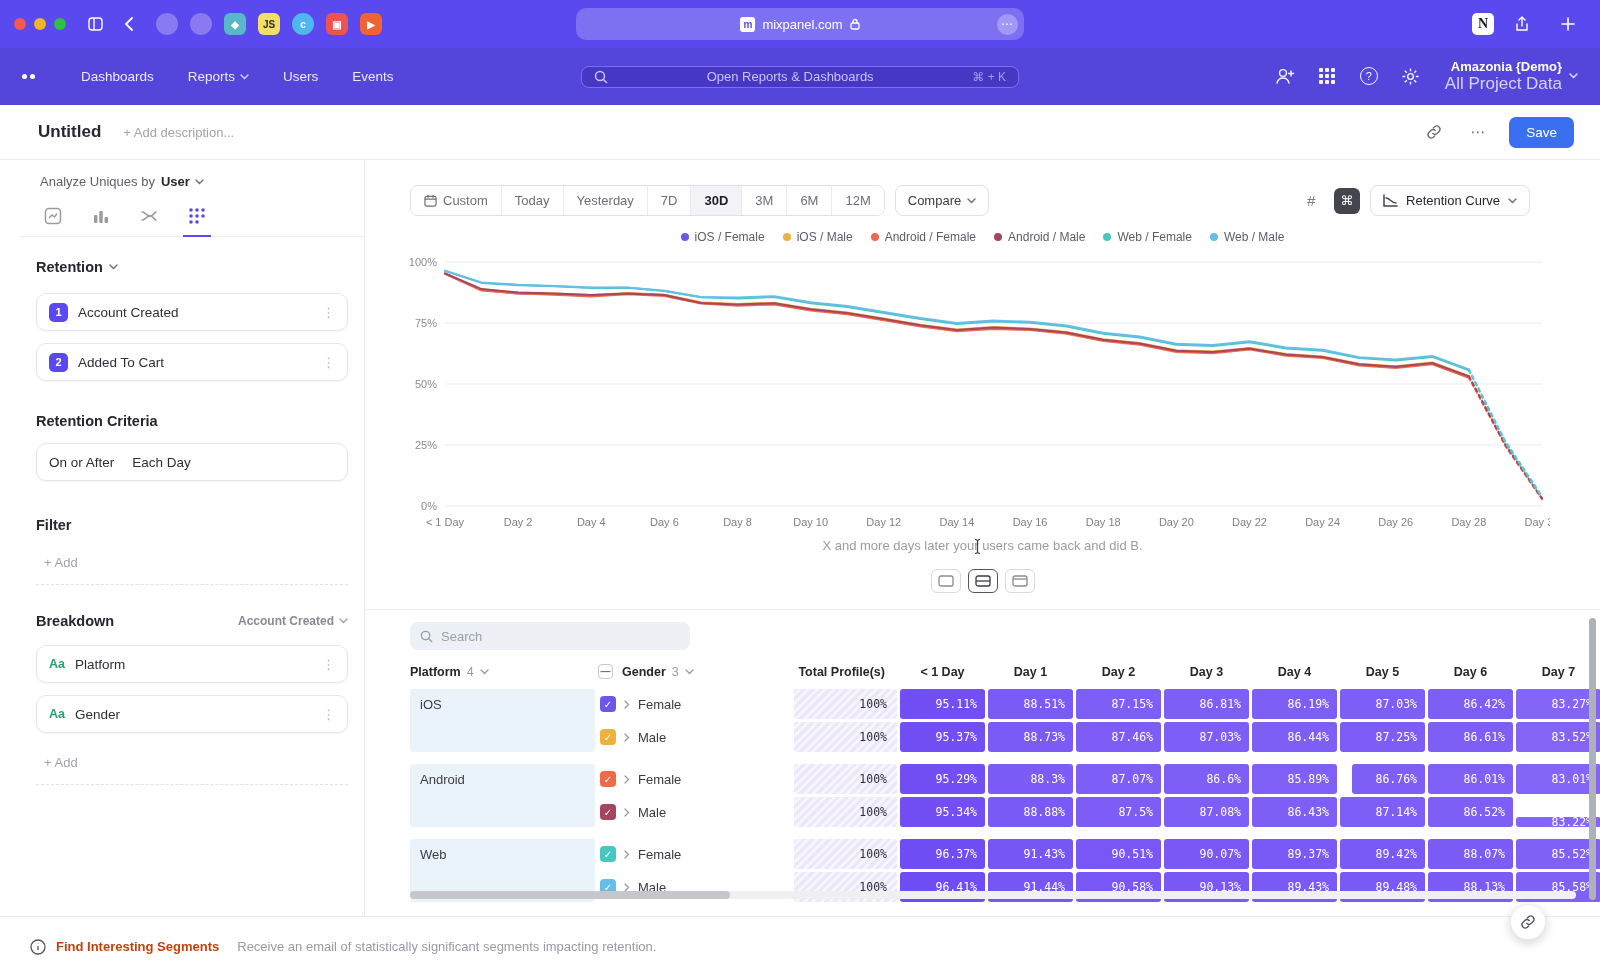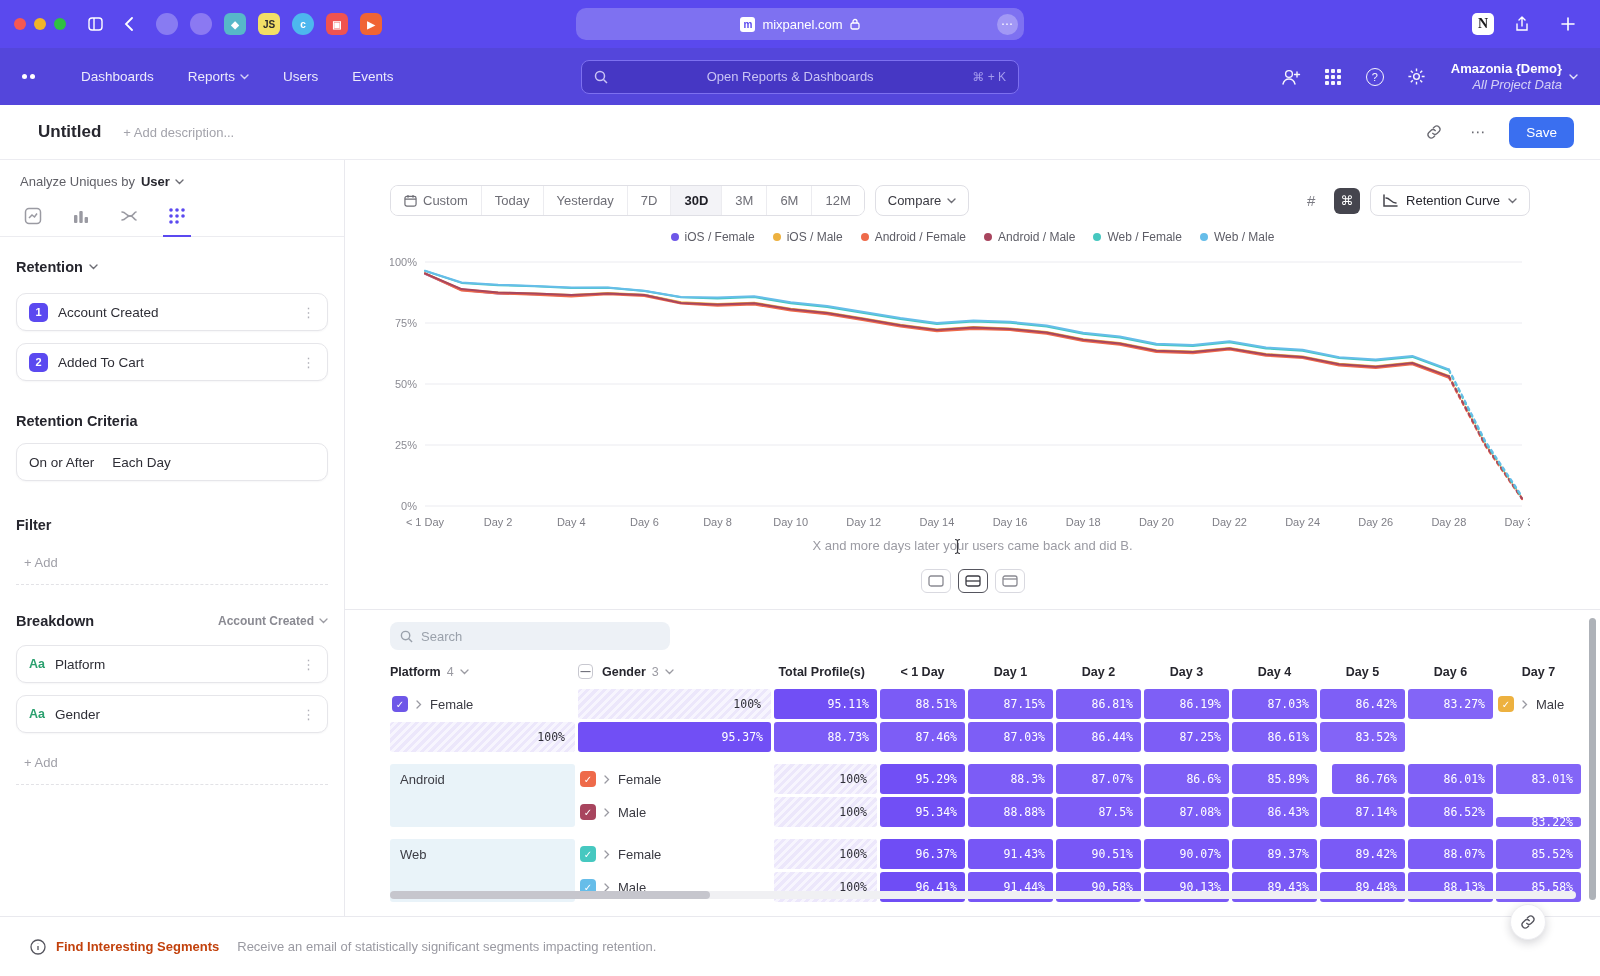--- a/index.html
+++ b/index.html
@@ -22,42 +22,42 @@
   .browser-right { margin-left:auto; display:flex; align-items:center; gap:14px; }
   .notion-sq { width:22px; height:22px; background:#fff; border-radius:5px; color:#1a1a1a; font-family:"Liberation Serif",serif; font-weight:bold; font-size:14px; display:flex; align-items:center; justify-content:center; }
 
   
   .app-header { height:57px; background:#5446db; display:flex; align-items:center; padding:0 22px; position:relative; color:#fff;gap:20px; }
   .mx-logo { display:flex; gap:3px; margin-right:26px; }
   .mx-logo i { width:5px; height:5px; border-radius:50%; background:#fff; display:inline-block; }
   .nav { display:flex; gap:34px; align-items:center; }
   .nav-item { font-size:13.5px; color:#eceafb; display:inline-flex; align-items:center; gap:5px; }
   .chev { opacity:.85; }
-  .hdr-search { position:absolute; left:50%; transform:translateX(-50%); width:438px; height:34px; background:#4637c4; border:1px solid #7d70f0; border-radius:8px; display:flex; align-items:center; padding:0 12px; color:#c9c3f5; font-size:13px; }
+  .hdr-search { position:absolute; left:50%; transform:translateX(-50%); width:438px; height:22px; background:#4637c4; border:1px solid #7d70f0; border-radius:8px; display:flex; align-items:center; padding:0 12px; color:#c9c3f5; font-size:13px; }
   .hdr-search .mid { flex:1; text-align:center; }
   .hdr-search .kbd { color:#a49bee; font-size:12px; }
   .hdr-right { margin-left:auto; display:flex; align-items:center; gap:18px; }
   .hdr-icon { display:flex; align-items:center; justify-content:center; width:24px; height:24px; color:#fff; opacity:.95; }
   .circle-q { width:18px; height:18px; border:1.5px solid #fff; border-radius:50%; font-size:11px; display:flex; align-items:center; justify-content:center; }
   .project { text-align:right; line-height:1.2; display:flex; align-items:center; gap:7px; margin-left:4px; }
   .project .p1 { font-size:13px; font-weight:bold; }
-  .project .p2 { font-size:13px; color:rgba(255,255,255,.75);font-style:italic; }
+  .project .p2 { font-size:17px; color:rgba(255,255,255,.75); }
 
   
   .title-bar { height:55px; background:#fff; border-bottom:1px solid #ececf1; display:flex; align-items:center; padding:0 26px 0 38px; }
   .report-title { font-size:17px; color:#26262e; font-weight:bold; margin-right:22px; }
   .desc-ph { font-size:13px; color:#a3a3ab; }
   .title-right { margin-left:auto; display:flex; align-items:center; gap:18px; }
   .icon-btn { color:#6b6b73; display:flex; align-items:center; justify-content:center; width:26px; height:26px; }
   .more-dots { font-size:15px; letter-spacing:1px; color:#6b6b73; }
   .save-btn { background:#3a6ff0; color:#fff; font-size:13.5px; padding:8px 17px; border-radius:7px; }
 
   
   .content { display:flex; height:756px; }
-  .sidebar { width:345px; border-right:1px solid #e9e9ee; background:#fff; padding:14px 16px 0 16px; position:relative; overflow:hidden; }
+  .sidebar { width:345px; border-right:1px solid #e9e9ee; background:#fff; padding:14px 16px 0 16px; position:relative; overflow:hidden;margin-left:20px; }
   .main { flex:1; background:#fff; position:relative; overflow:hidden; }
 
   
   .analyze-row { display:flex; align-items:center; gap:6px; font-size:13px; color:#5f5f66; padding-left:4px; }
   .analyze-val { font-weight:bold; color:#26262e; display:inline-flex; gap:5px; align-items:center; }
   .tabs { display:flex; gap:26px; margin:16px 0 0 6px; padding-bottom:10px; position:relative; }
   .tabs::after { content:""; position:absolute; left:-22px; right:-22px; bottom:0; height:1px; background:#ececf0; }
   .tab { width:22px; height:22px; display:flex; align-items:center; justify-content:center; color:#9a9aa2; position:relative; }
   .tab.active { color:#5b49f0; }
   .tab.active::after { content:""; position:absolute; left:-3px; right:-3px; bottom:-10px; height:2px; background:#5b49f0; z-index:1; }
@@ -536,20 +536,21 @@
           <div class="th-day">Day 2</div>
           <div class="th-day">Day 3</div>
           <div class="th-day">Day 4</div>
           <div class="th-day">Day 5</div>
           <div class="th-day">Day 6</div>
           <div class="th-day">Day 7</div>
         </div>
 
       <div class="t-body">
           <div class="t-group">
+            <div class="cell-platform" style="grid-row: 1 / span 2;">iOS</div>
             <div class="cell-gender">
               <span class="cb" style="background:#6e57e8">✓</span>
               <svg width="6" height="9" viewBox="0 0 6 9">
                 <path d="M1 1l3.5 3.5L1 8" fill="none" stroke="#9a9aa2" stroke-width="1.3" stroke-linecap="round"></path>
               </svg>
               <span>Female</span>
             </div>
             <div class="cell-total">100%</div>
             <div class="cell-val" style="background: rgba(106, 70, 245, 0.953);">95.11%</div>
             <div class="cell-val" style="background: rgba(106, 70, 245, 0.886);">88.51%</div>

